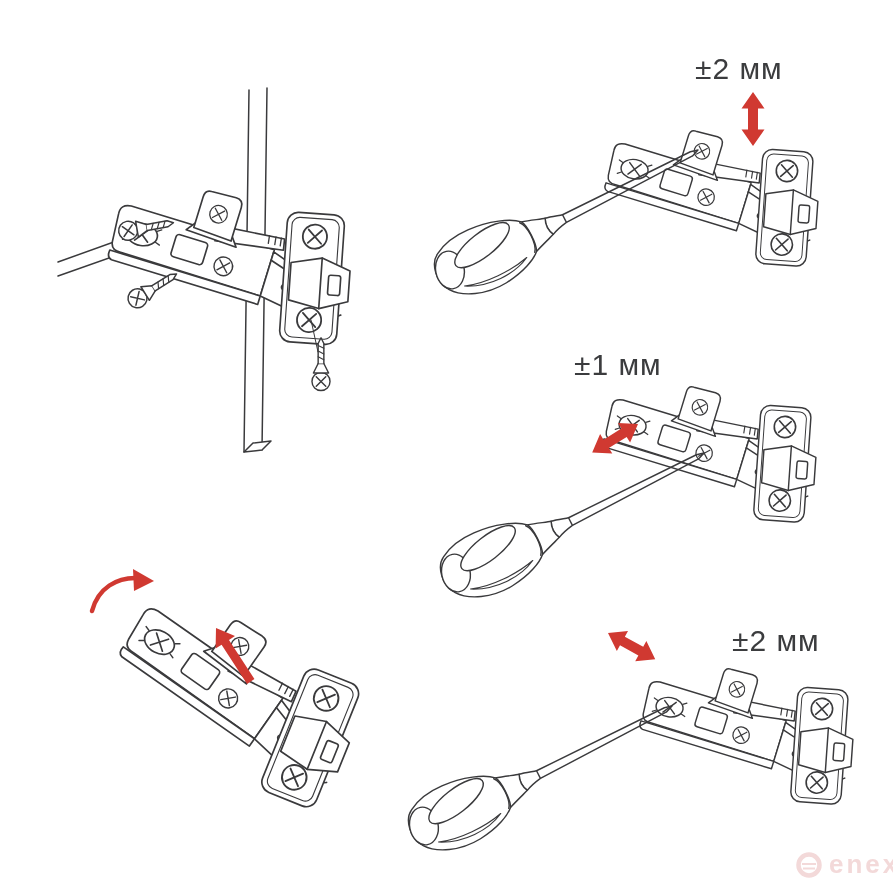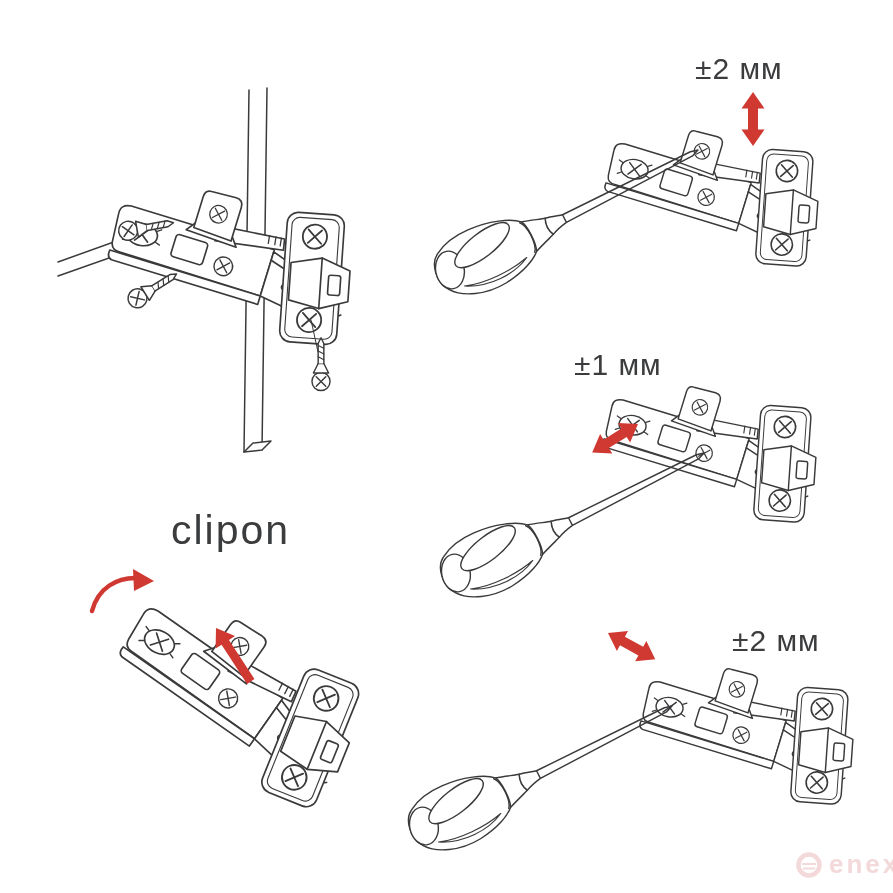--- a/index.html
+++ b/index.html
@@ -149,21 +149,20 @@
       <use href="#arr1" xlink:href="#arr1" transform="translate(216,628) rotate(-33) scale(1.1)" style="fill:var(--red,#d03931);stroke:none"></use>
     </g>
   </svg>
 
   <div class="label" style="left:695px;top:52px">±2 мм</div>
 
   <div class="label" style="left:574px;top:348px">±1 мм</div>
 
   <div class="label" style="left:732px;top:624px">±2 мм</div>
 
-  <div class="clipon-label" style="left:171px;top:507px">clipon</div>
 
   <div class="watermark">
     <svg width="30" height="30" viewBox="0 0 30 30">
       <circle cx="15" cy="15" r="10.5" fill="none" stroke="var(--wm,#f3d9d9)" stroke-width="4.5"></circle>
       <path d="M8,14 L22,14 M9,18.5 L21,18.5" stroke="var(--wm,#f3d9d9)" stroke-width="2.2" fill="none"></path>
     </svg>
     <span class="wm-text">enex</span>
   </div>
 
 </div>

